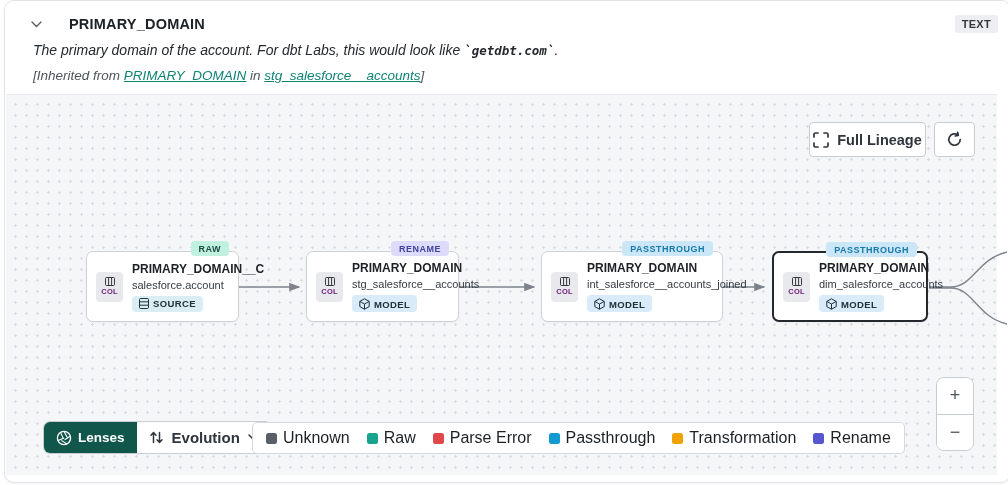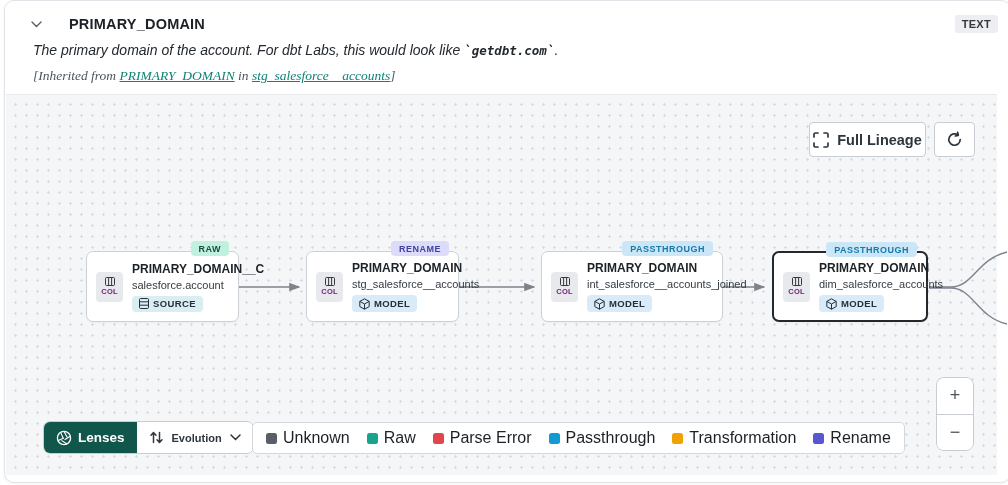--- a/index.html
+++ b/index.html
@@ -7,58 +7,58 @@
   .panel { position:absolute; left:4px; top:0; width:1007px; height:483px; border:1px solid #e0e3e8; border-radius:10px; background:#fff; overflow:hidden; box-shadow:0 1px 3px rgba(0,0,0,.05); }
 
   
   .hdr { position:absolute; left:0; top:0; right:0; height:93px; background:#fff; }
   .hdr-row1 { position:absolute; left:22px; top:13px; right:12px; height:20px; display:flex; align-items:center; }
   .chev-btn { width:18px; height:18px; display:flex; align-items:center; justify-content:center; cursor:pointer; color:#5a6068; }
   .hdr-title { margin-left:24px; font-size:14.5px; font-weight:700; color:#1c2126; letter-spacing:.2px; }
   .type-badge { margin-left:auto; background:#eceef1; color:#32383e; font-size:11px; font-weight:600; padding:3px 7px; border-radius:3px; letter-spacing:.3px; }
   .hdr-desc { position:absolute; left:28px; top:41px; font-size:14px; font-style:italic; color:#24292e; }
   .hdr-desc code { font-family:"DejaVu Sans Mono",monospace; font-weight:700; font-size:12.5px; font-style:italic;text-align:center; }
-  .hdr-inherit { position:absolute; left:28px; top:67px; font-size:13.5px; font-style:italic; color:#4c555e;font-family:Liberation Serif, serif; }
+  .hdr-inherit { position:absolute; left:28px; top:67px; font-size:13.5px; font-style:italic; color:#4c555e; }
   .hdr-inherit a { color:#0f8276; text-decoration:underline; cursor:pointer; }
 
   
   .canvas { position:absolute; left:1px; top:93px; right:13px; bottom:7px; background:#f5f6f8;
     background-image:radial-gradient(#d8dbdf 1px, transparent 1.1px); background-size:11px 11px; background-position:4px 4px;
     border-top:1px solid #e8eaed; }
   svg.edges { position:absolute; left:0; top:0; width:1008px; height:485px; pointer-events:none; }
 
   
   .node { position:absolute; height:71px; background:#fff; border:1px solid #ccd1d7; border-radius:7px; display:flex; align-items:center; padding:0 10px 0 9px; cursor:pointer; box-shadow:0 1px 2px rgba(20,25,30,.04); }
   .node.selected { border:2px solid #23282d; }
   .col-chip { width:27px; height:30px; background:#e7e9ec; border-radius:4px; display:flex; flex-direction:column; align-items:center; justify-content:center; gap:1px; color:#701a75; flex:0 0 auto; }
   .col-chip .col-txt { font-size:7.5px; font-weight:700; letter-spacing:.2px; }
   .node-body { margin-left:9px; display:flex; flex-direction:column; align-items:flex-start; }
   .node-title { font-size:12px; font-weight:700; color:#1c2126; line-height:15px; }
   .node-sub { font-size:11px; color:#343b42; line-height:14px; margin-top:1px; }
-  .res-chip { margin-top:4px; display:flex; align-items:flex-start; gap:4px; font-size:9.5px; font-weight:600; letter-spacing:.4px; color:#22313a; padding:2.5px 7px; border-radius:4px; }
+  .res-chip { margin-top:4px; display:flex; align-items:flex-end; gap:4px; font-size:9.5px; font-weight:600; letter-spacing:.4px; color:#22313a; padding:2.5px 7px; border-radius:4px; }
   .res-source { background:#d9edf2; }
   .res-model { background:#d9eaf8; }
   .evo-badge { position:absolute; top:-11px; right:9px; font-size:9px; font-weight:700; letter-spacing:.5px; padding:2.5px 8px; border-radius:4px; }
   .evo-raw { background:#c0f0de; color:#1b4d44; }
   .evo-rename { background:#dcdcfa; color:#41419e; }
   .evo-passthrough { background:#cbe7f7; color:#1779a8; }
 
   
   .btn { background:#fff; border:1px solid #c8cdd4; border-radius:4px; color:#2e353c; display:flex; align-items:center; justify-content:center; cursor:pointer; font-size:14.5px; }
   .full-lineage { position:absolute; left:804px; top:121px; width:117px; height:35px; gap:8px; font-weight:600; }
   .refresh { position:absolute; left:929px; top:121px; width:41px; height:35px; }
 
   .zoom-group { position:absolute; left:931px; top:376px; width:38px; height:74px; border:1px solid #c8cdd4; border-radius:8px; background:#fff; display:flex; flex-direction:column; overflow:hidden; }
   .zoom-btn { flex:1; display:flex; align-items:center; justify-content:center; font-size:18px; color:#4c545c; cursor:pointer; background:#fff; border:none; }
   .zoom-btn:first-child { border-bottom:1px solid #c8cdd4; }
 
   
   .lens-group { position:absolute; left:38px; top:420px; height:33px; display:flex; border-radius:7px; overflow:hidden; border:1px solid #c8cdd4; }
   .lens-btn { background:#11564b; color:#fff; display:flex; align-items:center; gap:6px; padding:0 12px; font-size:13.5px; font-weight:700; cursor:pointer; }
-  .lens-select { background:#fff; display:flex; align-items:center; gap:8px; padding:0 12px; font-size:11px; font-weight:600; color:#2e353c; cursor:pointer; }
+  .lens-select { background:#fff; display:flex; align-items:center; gap:8px; padding:0 12px; font-size:15px; font-weight:600; color:#2e353c; cursor:pointer; }
 
   
   .legend { position:absolute; left:247px; top:421px; height:32px; background:#fff; border:1px solid #d4d8dd; border-radius:5px; display:flex; align-items:center; gap:17px; padding:0 13px; }
   .leg-item { display:flex; align-items:center; gap:6px; font-size:16px; color:#1c2126; font-weight:500; }
   .leg-sw { width:11px; height:11px; border-radius:2.5px; }
 </style>
 </head>
 <body>
 
 <div class="panel">

